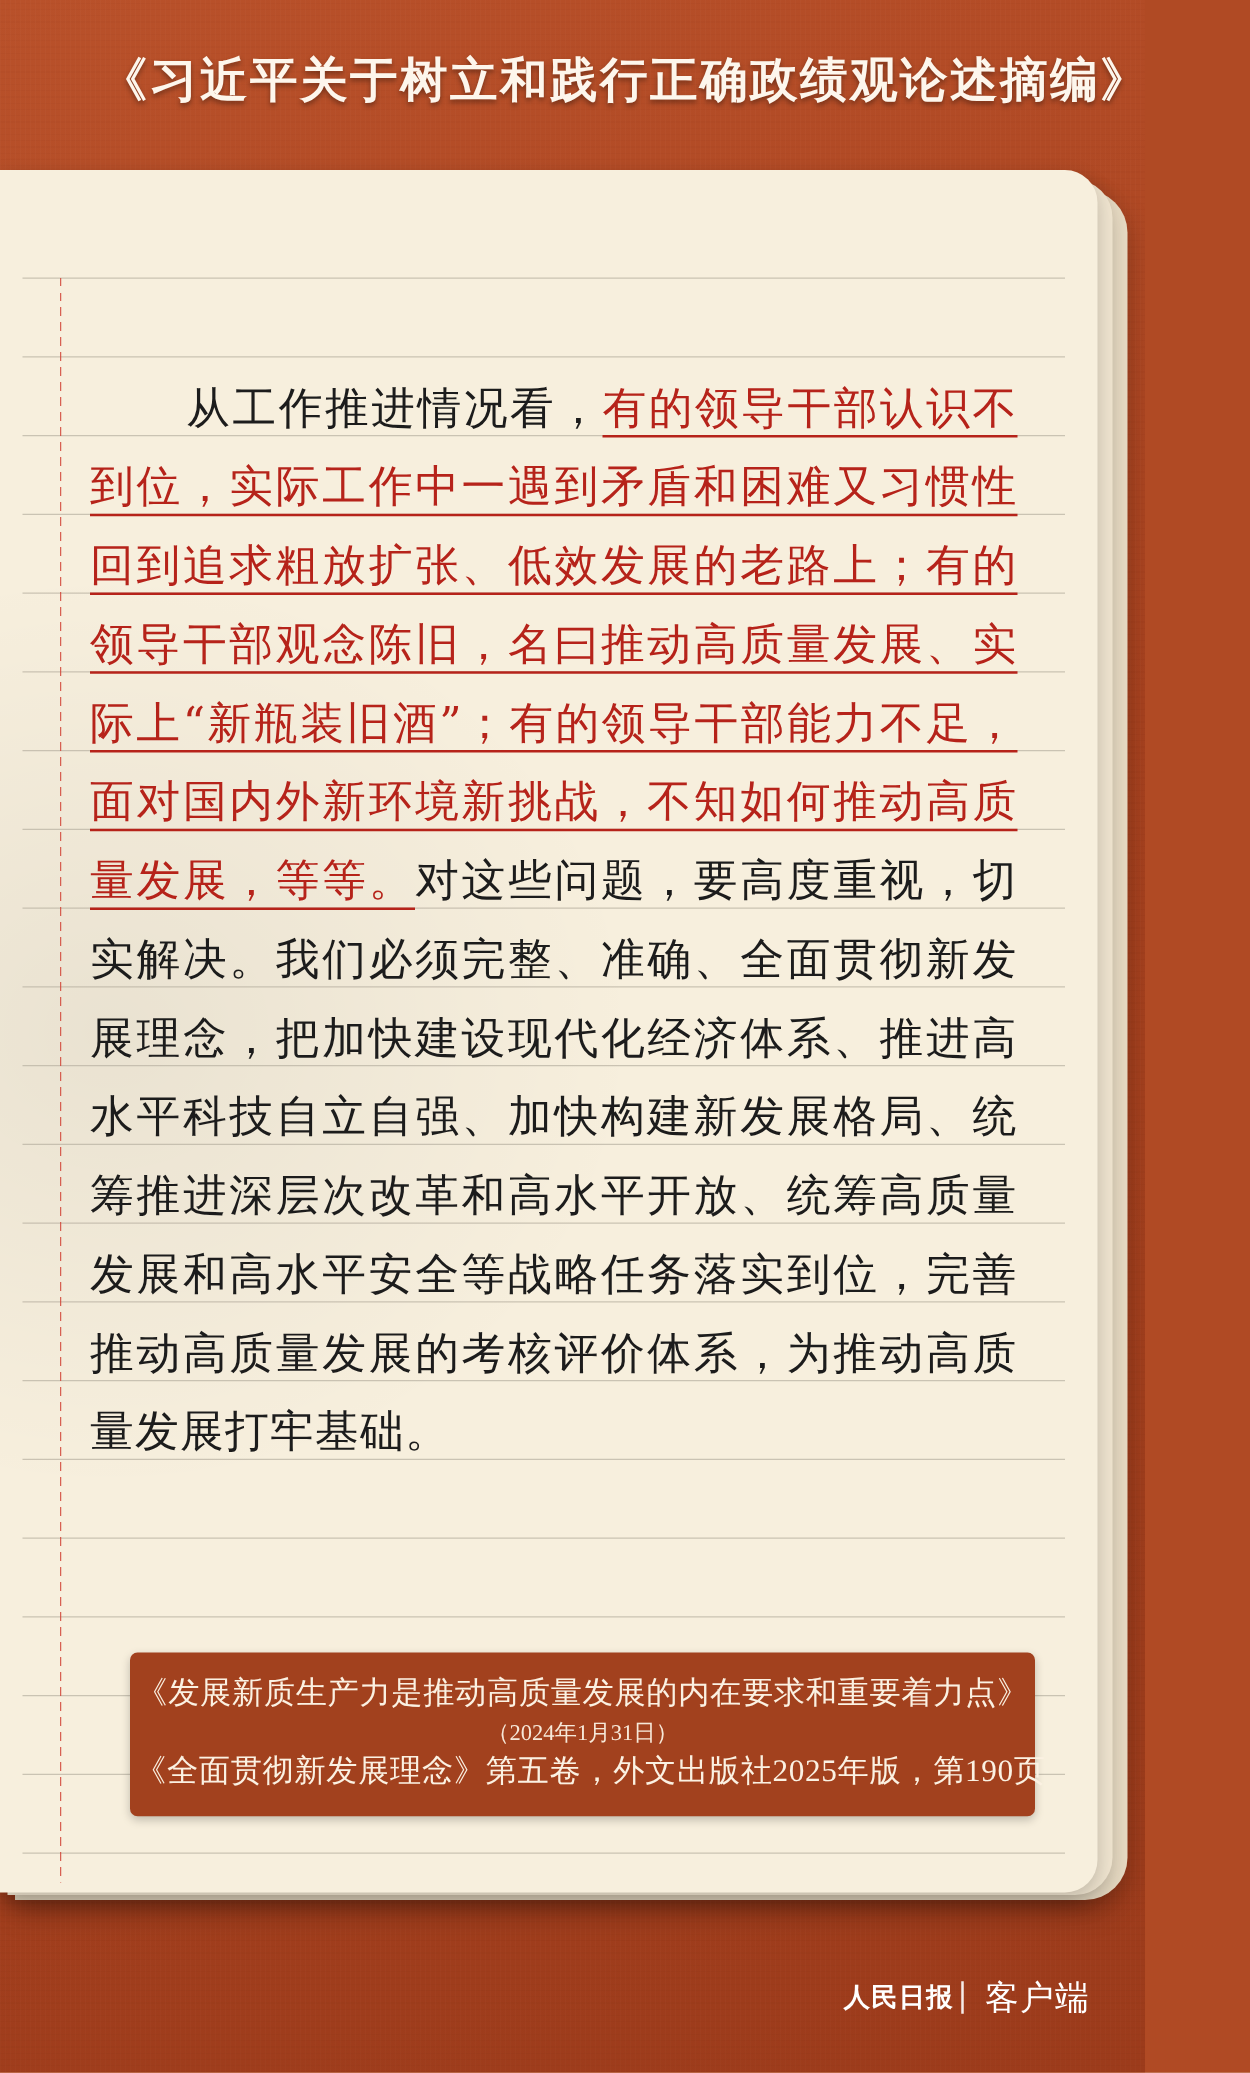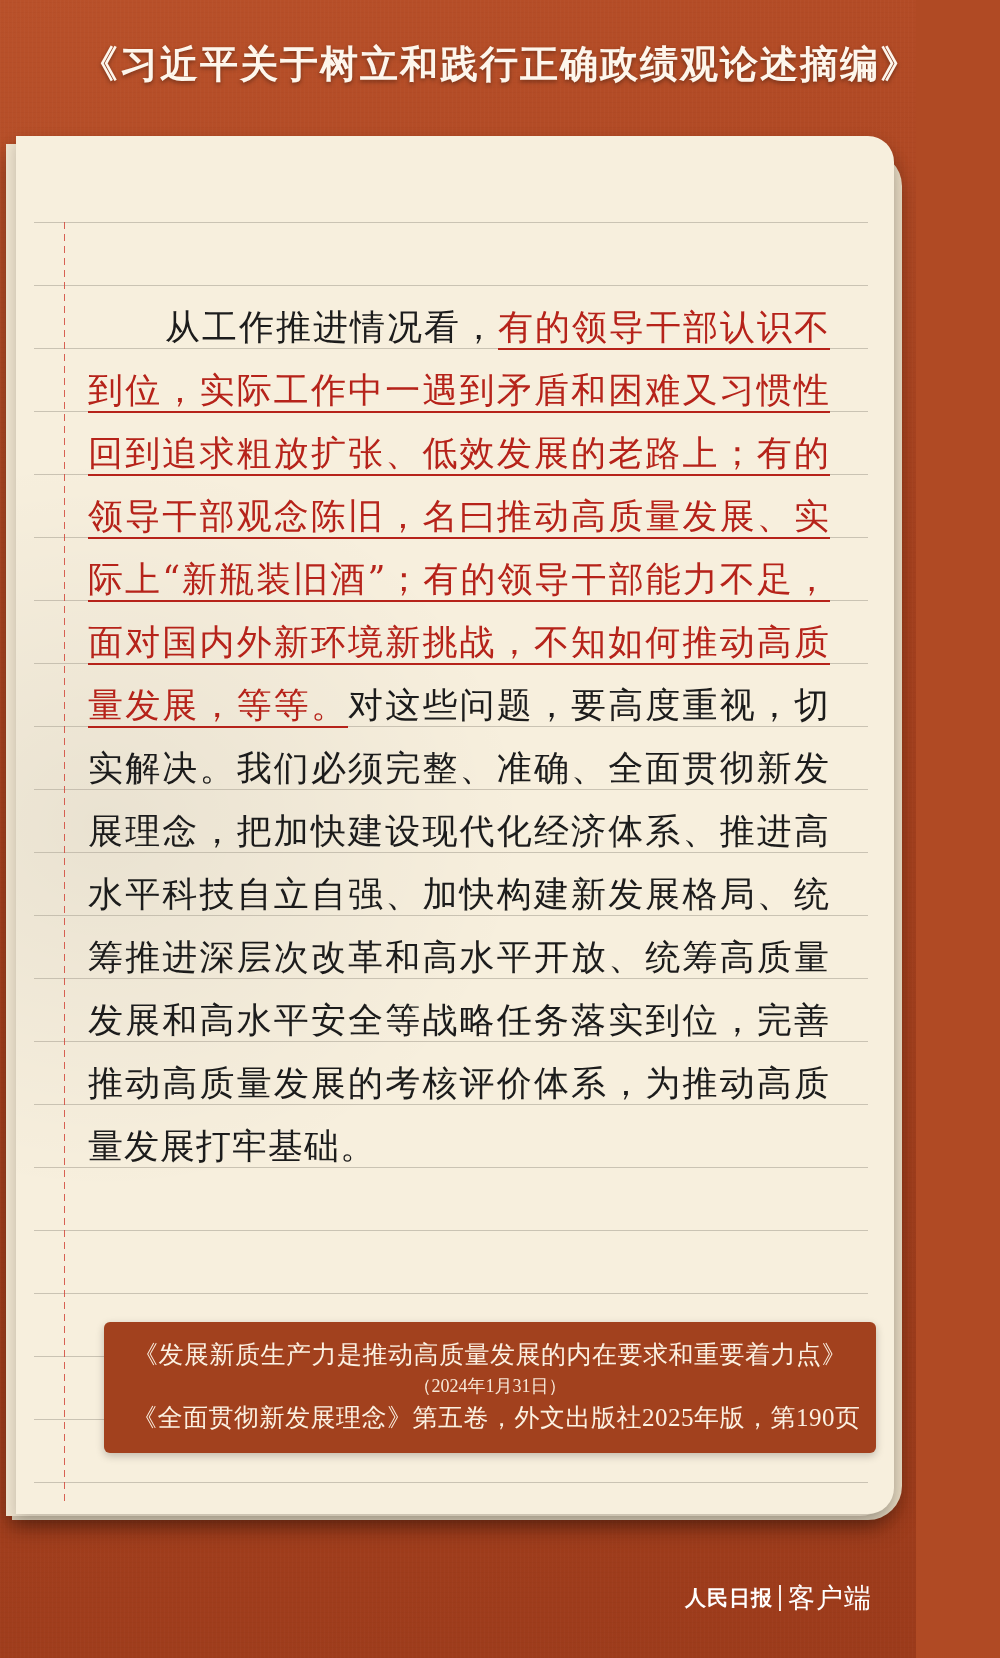--- a/index.html
+++ b/index.html
@@ -98,21 +98,20 @@
     position: absolute;
     left: 0;
     top: 136px;
     width: 878px;
     height: 1378px;
     background: #f7efdd;
     border-radius: 0 26px 26px 0;
     box-shadow: 0 6px 16px rgba(0,0,0,.20);
     z-index: 5;
     overflow: hidden;
-    margin-left: 16px;
   }
   .sheet::before {
     content: "";
     position: absolute;
     inset: 0;
     background: radial-gradient(ellipse at 10% 50%, rgba(0,0,0,.055), rgba(0,0,0,0) 38%);
     pointer-events: none;
   }
 
   
@@ -168,21 +167,21 @@
     border-bottom: 2px solid #b6231a;
     padding-bottom: 1px;
   }
 
   
   .caption {
     position: absolute;
     left: 104px;
     top: 1322px;
     width: 716px;
-    padding: 16px 28px 18px;
+    padding: 16px 4px 18px;
     background: #a2411e;
     border-radius: 6px;
     color: #fbf1e2;
     text-align: center;
     z-index: 8;
     box-shadow: 0 3px 8px rgba(0,0,0,.22);
   }
   .caption .line1 {
     font-size: 25px;
     line-height: 33px;
@@ -223,20 +222,21 @@
     width: 2px;
     height: 26px;
     background: #ffffff;
     margin: 0 7px 0 6px;
     opacity: .9;
   }
   .brand-app {
     font-size: 27px;
     letter-spacing: 1px;
     font-family: "DejaVu Sans", "Liberation Sans", sans-serif;
+    margin-left: 10px;
   }
 </style>
 </head>
 <body>
 
 <div id="page">
 
   <div class="header">
     <div class="header-title">《习近平关于树立和践行正确政绩观论述摘编》</div>
   </div>

